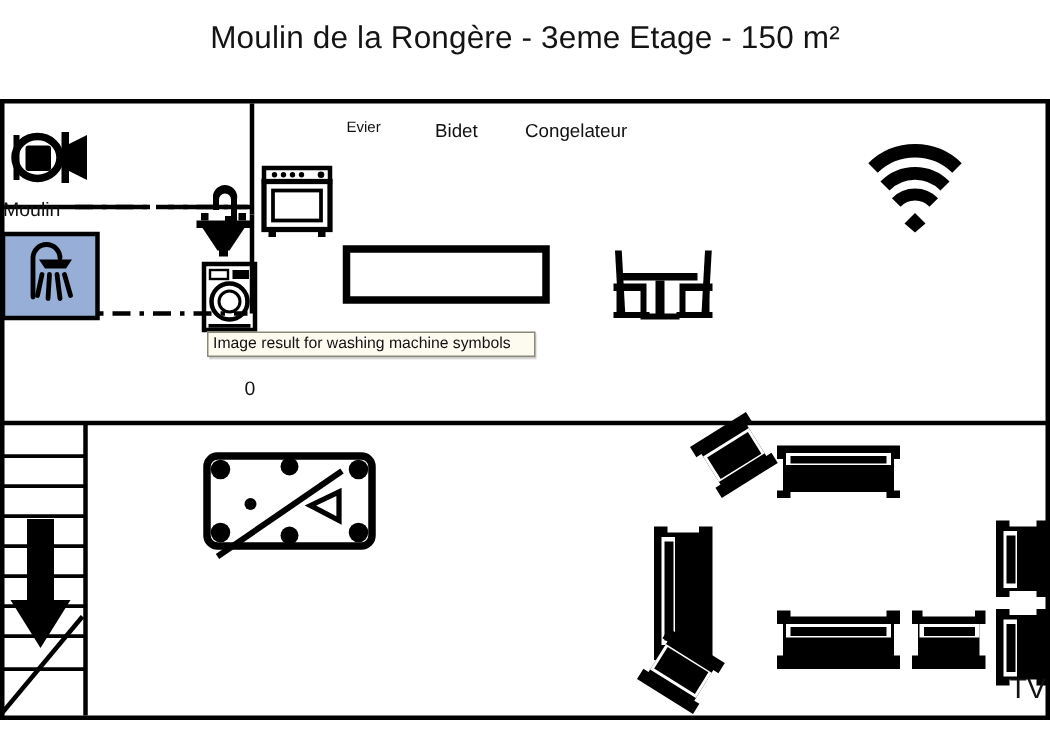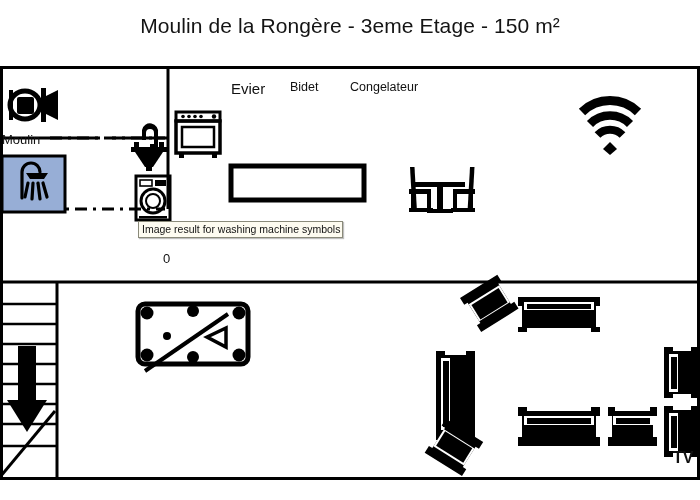--- a/index.html
+++ b/index.html
@@ -47,33 +47,33 @@
   .floor svg { display: block; }
 
   
   .lbl {
     position: absolute;
     font-family: "Liberation Sans", sans-serif;
     color: #111111;
     white-space: nowrap;
     line-height: 1;
   }
-  .lbl-evier       { left: 231px; top: 81px;  font-size: 15px; }
+  .lbl-evier       { left: 231px; top: 81px;  font-size: 10px; }
   .lbl-frigo       { left: 290px; top: 81px;  font-size: 12.5px; }
   .lbl-congelateur { left: 350px; top: 81px;  font-size: 12.5px; text-align: right; }
   .lbl-bidet       { left: 2px;   top: 133px; font-size: 13px; }
   .lbl-zero        { left: 163px; top: 252px; font-size: 13px; }
-  .lbl-tv          { left: 673px; top: 450px; font-size: 16px; font-weight: bold; }
+  .lbl-tv          { left: 673px; top: 450px; font-size: 19px; font-weight: normal; }
 
   
   .tooltip {
     position: absolute;
     left: 138px;
     top: 221px;
-    padding: 1px 2px 2px 3px;
+    padding: 1px 16px 2px 3px;
     background: #fdfbf0;
     border: 1px solid #8a8a7a;
     box-shadow: 1px 1px 1px rgba(0,0,0,0.25);
     font-size: 10.5px;
     color: #111111;
     font-family: "Liberation Sans", sans-serif;
     white-space: nowrap;
     line-height: 1.15;
   }
 </style>

